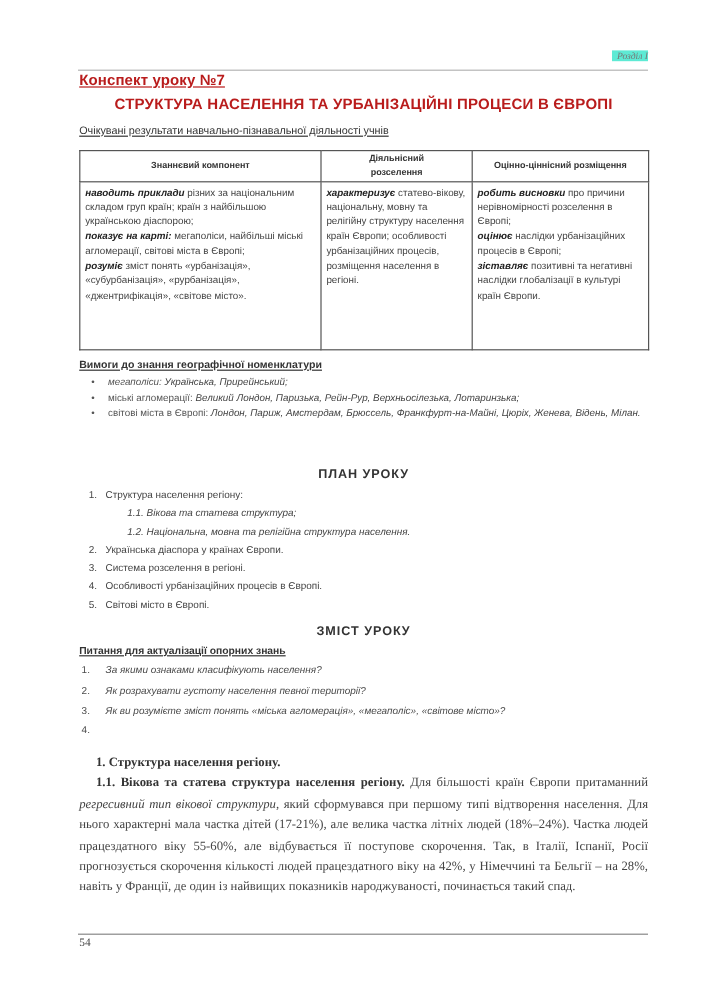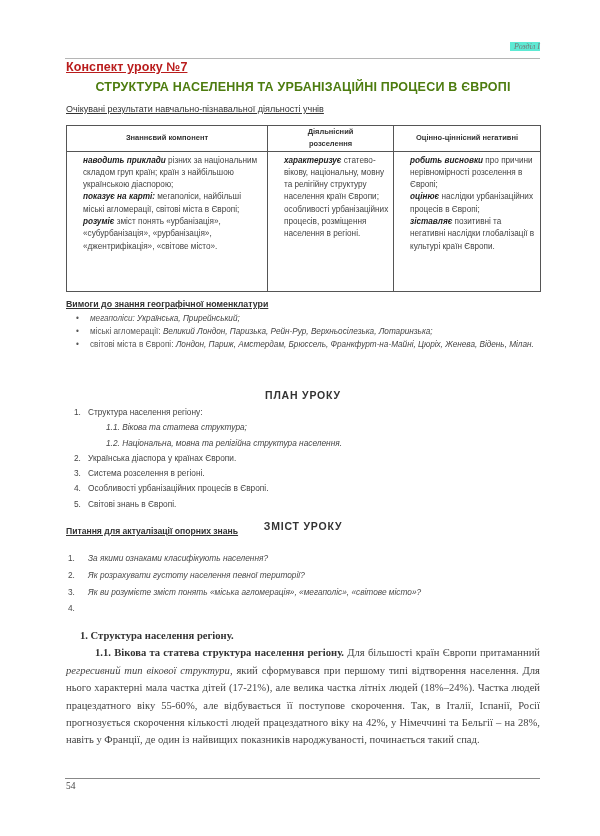--- a/index.html
+++ b/index.html
@@ -15,36 +15,36 @@
     .running-head span {
       position: absolute; right: 0; top: -4px; font-family: "Liberation Serif", serif;
       font-style: italic; font-size: 8px; color: #777; background: #5eead4; padding-left: 4px;
     }
     .lesson-no {
       position: absolute; left: 66px; top: 60px; font-size: 12.5px; font-weight: bold;
       text-decoration: underline; color: #b91c1c; letter-spacing: 0.1px;
     }
     .main-title {
       position: absolute; left: 66px; top: 80px; width: 474px; text-align: center;
-      font-size: 12.5px; font-weight: bold; color: #4d7c0f; letter-spacing: 0.2px;
+      font-size: 12.5px; font-weight: bold; color: #b91c1c; letter-spacing: 0.2px;
     }
     .sub-head {
       position: absolute; left: 66px; top: 104px; font-size: 9px; font-weight: normal;
       text-decoration: underline; color: #333;
     }
     table.outcomes {
       position: absolute; left: 66px; top: 125px; width: 474px; border-collapse: collapse;
       font-size: 8.2px; line-height: 12.3px; color: #444; table-layout: fixed;
     }
     table.outcomes th, table.outcomes td { border: 1.3px solid #555; vertical-align: top; }
     table.outcomes th {
       height: 22px; font-weight: bold; font-size: 7.5px; text-align: center; vertical-align: middle;
       color: #333; padding: 0 17px;
     }
-    table.outcomes td { padding: 3px 4px 6px 16px; height: 130px; }
+    table.outcomes td { padding: 3px 4px 6px 4px; height: 130px; }
     .kw { font-weight: bold; font-style: italic; color: #222; }
     .nom-head {
       position: absolute; left: 66px; top: 299px; font-size: 8.8px; font-weight: bold;
       text-decoration: underline; color: #333;
     }
     ul.nom {
       position: absolute; left: 66px; top: 312px; width: 474px; margin: 0; padding: 0;
       list-style: none; font-size: 8.2px; line-height: 13.2px; color: #555;
     }
     ul.nom li { position: relative; padding-left: 24px; }
@@ -56,36 +56,36 @@
       font-weight: bold; color: #333; letter-spacing: 0.8px;
     }
     ol.plan {
       position: absolute; left: 66px; top: 405px; width: 474px; margin: 0; padding: 0;
       list-style: none; font-size: 8.3px; line-height: 15.3px; color: #444;
     }
     ol.plan li { position: relative; padding-left: 22px; }
     ol.plan li .num { position: absolute; left: 8px; }
     ol.plan li.sub { padding-left: 40px; font-style: italic; }
     .q-head {
-      position: absolute; left: 66px; top: 526px; font-size: 8.6px; font-weight: bold;
+      position: absolute; left: 66px; top: 537px; font-size: 8.6px; font-weight: bold;
       text-decoration: underline; color: #333;
     }
     ol.questions {
       position: absolute; left: 66px; top: 550px; width: 474px; margin: 0; padding: 0;
       list-style: none; font-size: 8.3px; line-height: 16.8px; color: #4a4a4a; font-style: italic;
     }
     ol.questions li { position: relative; padding-left: 22px; white-space: nowrap; }
     ol.questions li .num { position: absolute; left: 2px; font-style: normal; }
     .body-text {
       position: absolute; left: 66px; top: 627px; width: 474px; font-family: "Liberation Serif", serif;
       font-size: 10.6px; line-height: 17.4px; color: #444; text-align: justify;
     }
     .body-text .h1 { font-weight: bold; color: #333; padding-left: 14px; display: block; }
     .body-text p { margin: 0; text-indent: 14px; }
-    .body-text .h2 { font-weight: bold; color: #333; margin-left: 15px; }
+    .body-text .h2 { font-weight: bold; color: #333; }
     .body-text .it { font-style: italic; margin-top: 26px; }
     .footer-line {
       position: absolute; left: 65px; top: 778px; width: 475px; border-top: 1.3px solid #888;
     }
     .page-num {
       position: absolute; left: 66px; top: 781px; font-family: "Liberation Serif", serif;
       font-size: 9.5px; color: #444;
     }
   </style>
 </head>
@@ -104,21 +104,21 @@
   <table class="outcomes">
     <colgroup>
         <col style="width:201px">
         <col style="width:126px">
         <col style="width:147px">
       </colgroup>
     <thead>
       <tr>
         <th>Знаннєвий компонент</th>
         <th>Діяльнісний розселення</th>
-        <th>Оцінно-ціннісний негативні</th>
+        <th>Оцінно-ціннісний розміщення</th>
       </tr>
     </thead>
     <tbody>
       <tr>
         <td>
           <span class="kw">наводить приклади</span><span> різних за національним складом груп країн; країн з найбільшою українською діаспорою;</span><br>
           <span class="kw">показує на карті:</span><span> мегаполіси, найбільші міські агломерації, світові міста в Європі;</span><br>
           <span class="kw">розуміє</span><span> зміст понять «урбанізація», «субурбанізація», «рурбанізація», «джентрифікація», «світове місто».</span>
         </td>
         <td>
@@ -141,21 +141,21 @@
   </ul>
 
   <div class="section-title" style="top:389px">ПЛАН УРОКУ</div>
   <ol class="plan">
     <li><span class="num">1.</span><span>Структура населення регіону:</span></li>
     <li class="sub"><span>1.1. Вікова та статева структура;</span></li>
     <li class="sub"><span>1.2. Національна, мовна та релігійна структура населення.</span></li>
     <li><span class="num">2.</span><span>Українська діаспора у країнах Європи.</span></li>
     <li><span class="num">3.</span><span>Система розселення в регіоні.</span></li>
     <li><span class="num">4.</span><span>Особливості урбанізаційних процесів в Європі.</span></li>
-    <li><span class="num">5.</span><span>Світові знань в Європі.</span></li>
+    <li><span class="num">5.</span><span>Світові місто в Європі.</span></li>
   </ol>
 
   <div class="section-title" style="top:520px">ЗМІСТ УРОКУ</div>
   <div class="q-head">Питання для актуалізації опорних знань</div>
   <ol class="questions">
     <li><span class="num">1.</span><span>За якими ознаками класифікують населення?</span></li>
     <li><span class="num">2.</span><span>Як розрахувати густоту населення певної території?</span></li>
     <li><span class="num">3.</span><span>Як ви розумієте зміст понять «міська агломерація», «мегаполіс», «світове місто»?</span></li>
     <li><span class="num">4.</span></li>
   </ol>

